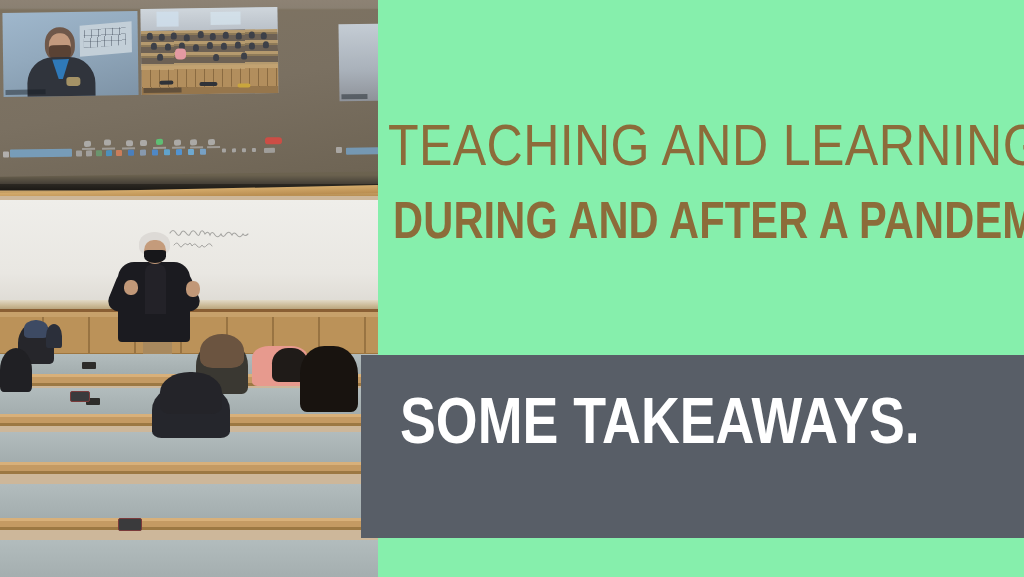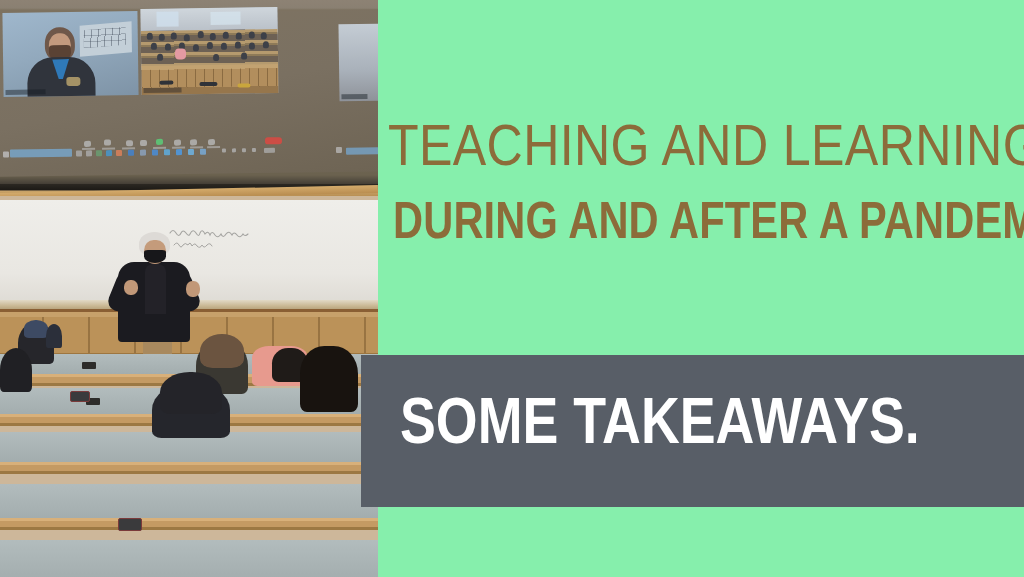--- a/index.html
+++ b/index.html
@@ -429,21 +429,21 @@
     font-family: "Liberation Sans Narrow", "Liberation Sans", sans-serif;
     transform: scaleX(0.80);
     transform-origin: left center;
   }
 
   #subtitle-band {
     position: absolute;
     left: 361px;
     top: 355px;
     width: 663px;
-    height: 152px;
+    height: 183px;
     background: #585E67;
   }
   .subtitle-text {
     position: absolute;
     left: 39px;
     top: 34px;
     width: 620px;
     height: 64px;
     font-size: 64px;
     line-height: 64px;

